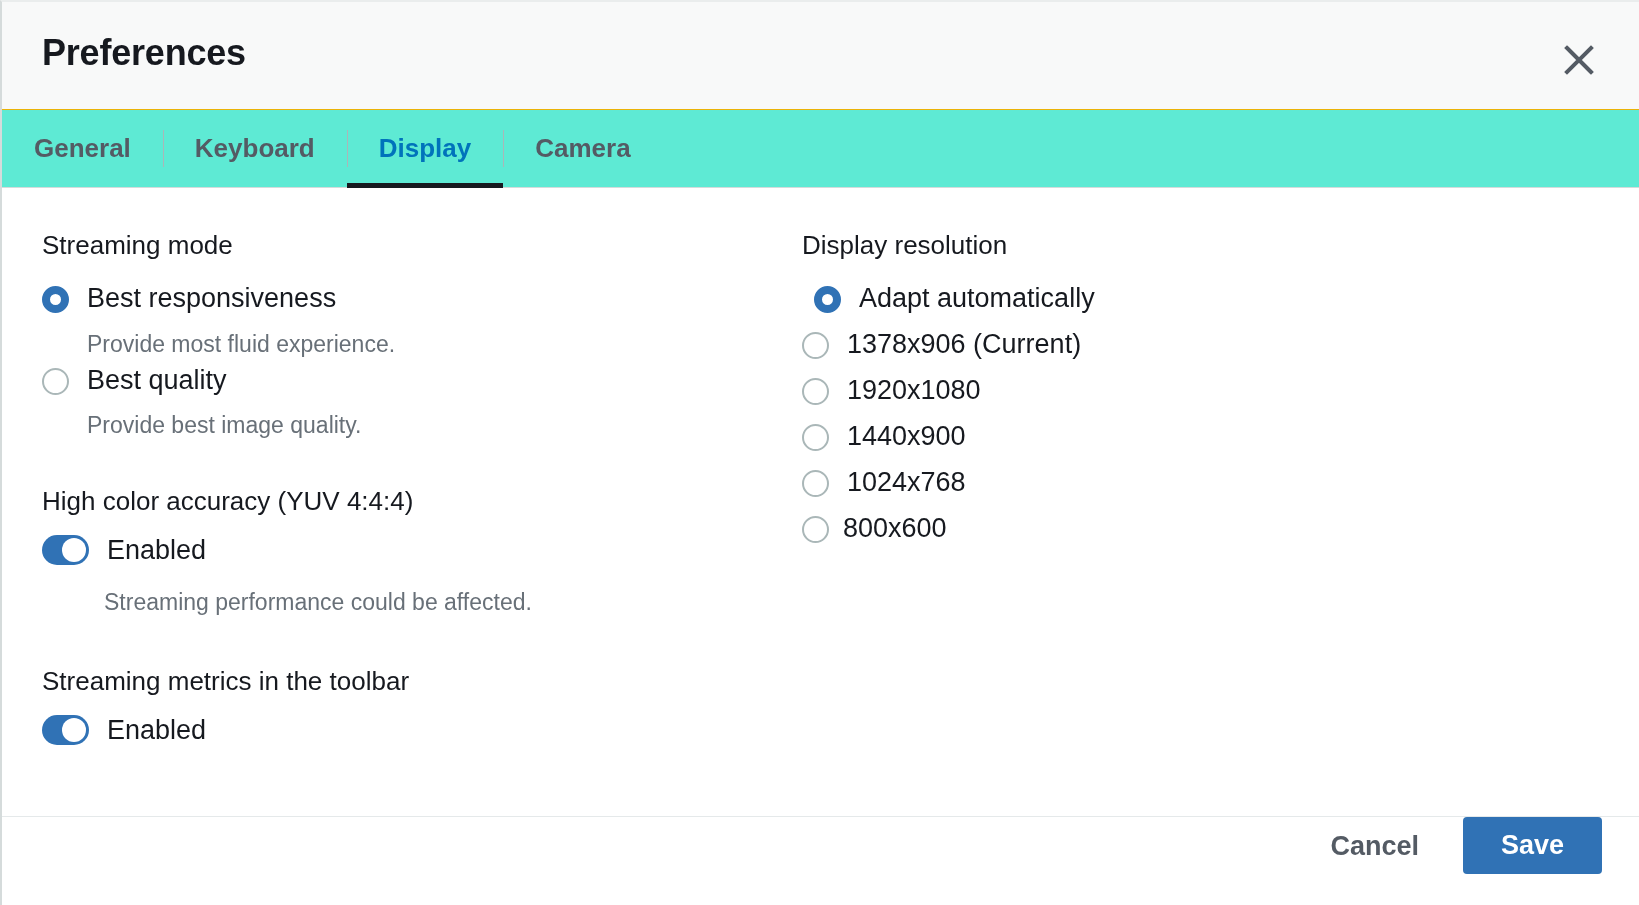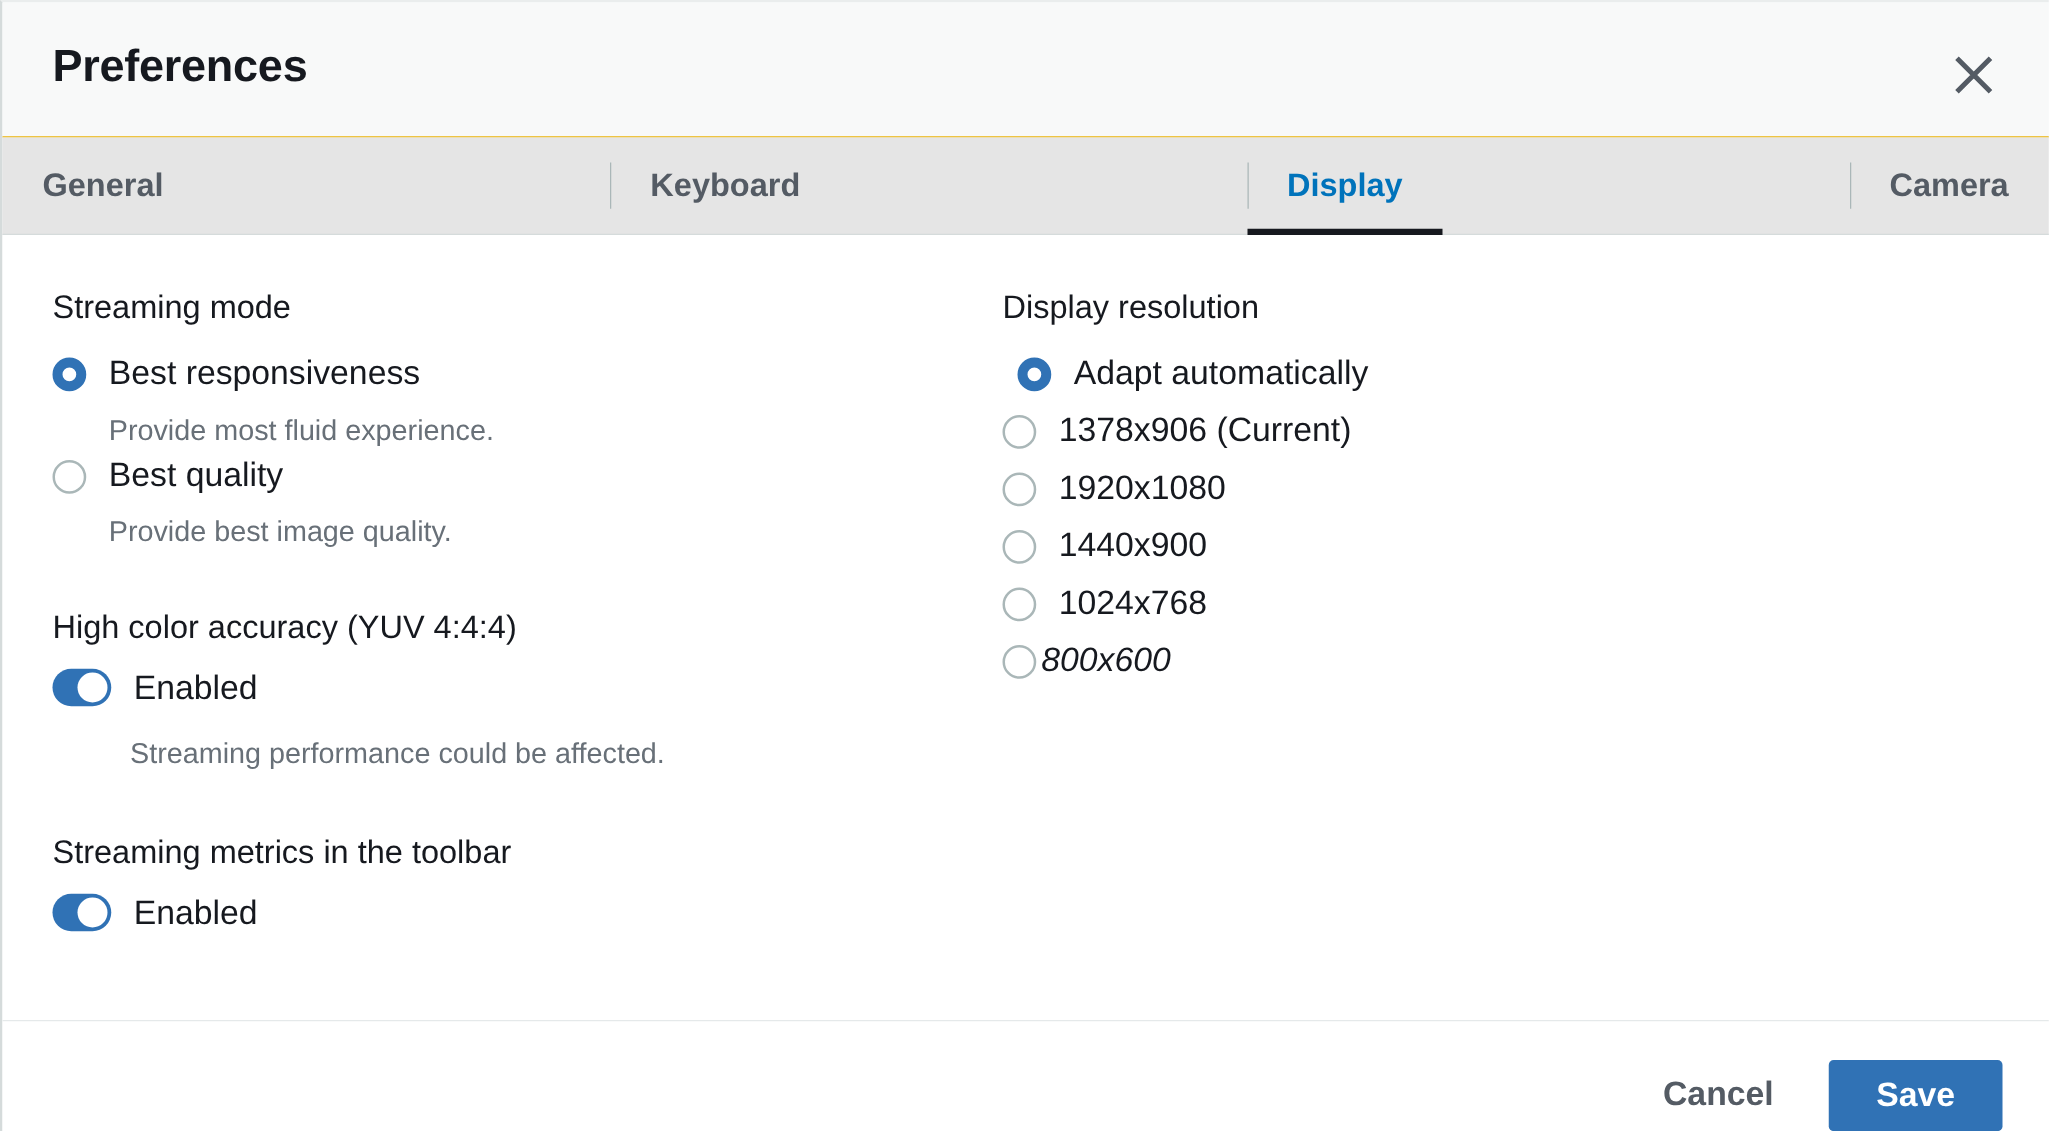--- a/index.html
+++ b/index.html
@@ -64,23 +64,22 @@
   .close-btn svg { display: block; }
 
   
   .tabs {
     position: relative;
     height: 78px;
     flex: 0 0 78px;
     display: flex;
     align-items: stretch;
     border-bottom: 1px solid #d5dbdb;
-    background: #e5e5e5;
-    box-sizing: border-box;
-    justify-content: space-between;
+    background: #5eead4;
+    box-sizing: border-box;
   }
   .tab {
     position: relative;
     display: flex;
     align-items: center;
     padding: 0 32px;
     font-size: 26px;
     font-weight: bold;
     color: #545b64;
     cursor: pointer;
@@ -190,21 +189,21 @@
   }
 
   
   .dlg-footer {
     position: relative;
     flex: 0 0 89px;
     height: 89px;
     border-top: 1px solid #e5e9ea;
     background: #ffffff;
     display: flex;
-    align-items: flex-end;
+    align-items: flex-start;
     justify-content: flex-end;
     padding-right: 37px;
     box-sizing: border-box;
   }
   .btn-cancel {
     font-size: 27px;
     font-weight: bold;
     color: #545b64;
     background: transparent;
     border: none;
@@ -320,21 +319,21 @@
         <span class="opt-label" style="margin-left:18px; margin-top:-1px;">1440x900</span>
       </div>
 
       <div class="opt-row" style="position:absolute; left:0; top:282px;">
         <span class="radio"></span>
         <span class="opt-label" style="margin-left:18px; margin-top:-1px;">1024x768</span>
       </div>
 
       <div class="opt-row" style="position:absolute; left:0; top:328px;">
         <span class="radio"></span>
-        <span class="opt-label" style="margin-left:4px; margin-top:-1px;font-style:italic;">800x600</span>
+        <span class="opt-label" style="margin-left:14px; margin-top:-1px;">800x600</span>
       </div>
     </div>
 
   </div>
 
   <div class="dlg-footer">
     <button class="btn-cancel">Cancel</button>
     <button class="btn-save">Save</button>
   </div>
 

